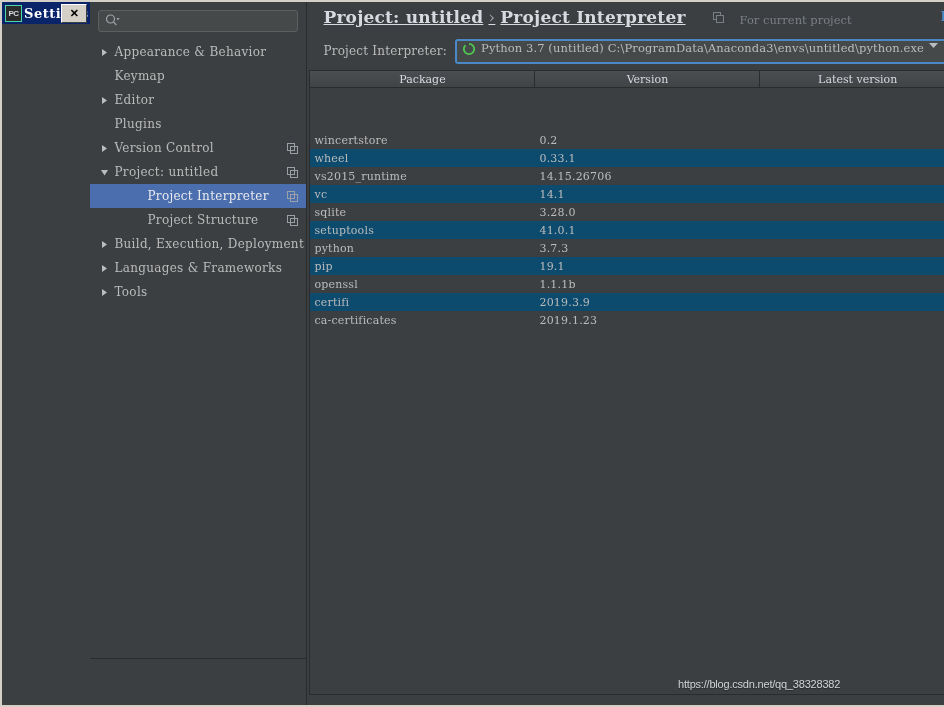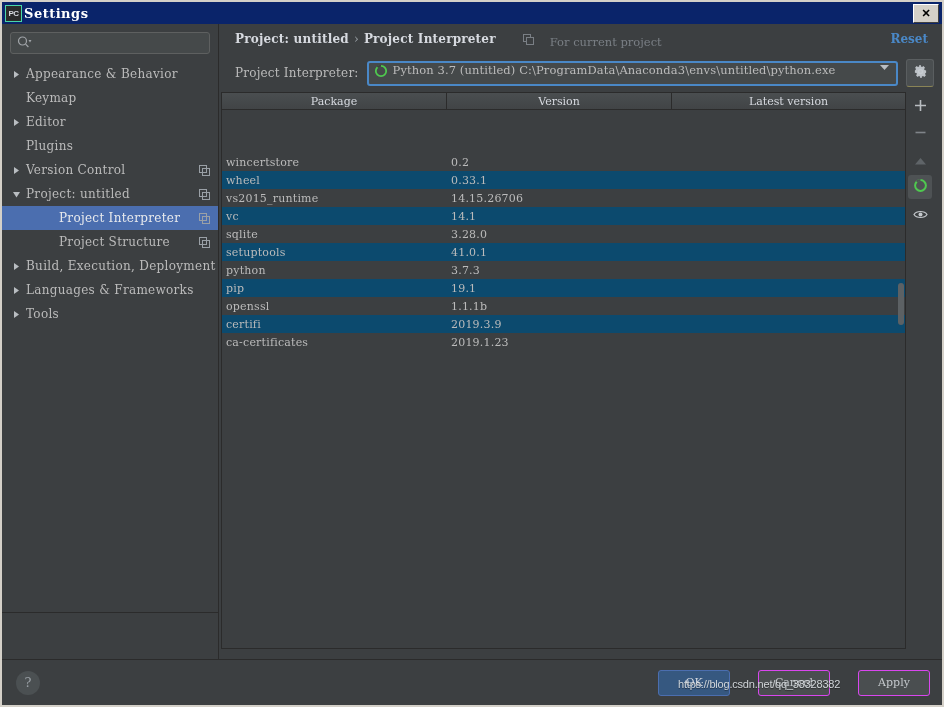--- a/index.html
+++ b/index.html
@@ -6,21 +6,21 @@
   body{
     width:944px;height:707px;overflow:hidden;
     font-family:"DejaVu Serif", serif;
     -webkit-font-smoothing:none;
   }
   .window{
     position:absolute;left:0;top:0;width:944px;height:707px;
     background:#3c3f41;
     border:2px solid #d4d0c8;
     box-sizing:border-box;
-    display:flex;flex-direction:column;
+    display:flex;flex-direction:row;
   }
   
   .titlebar{
     height:22px;flex:0 0 22px;
     background:linear-gradient(to bottom,#0a246a,#0a246a);
     display:flex;align-items:center;
     padding:0 2px 0 3px;
     box-sizing:border-box;
     position:relative;
   }
@@ -98,23 +98,24 @@
     flex:1 1 auto;display:flex;flex-direction:column;
     background:#3c3f41;min-width:0;
     box-sizing:border-box;
   }
   .bread-row{
     height:30px;flex:0 0 30px;
     display:flex;align-items:center;
     padding:0 14px 0 16px;box-sizing:border-box;
   }
   .bread{
-    color:#d7dae0;font-size:12px;font-weight:bold;
+    color:#d7dae0;font-size:17px;font-weight:bold;
     font-family:"DejaVu Serif",serif;letter-spacing:0.2px;
     white-space:nowrap;
+    text-decoration:underline;
   }
   .bread .sep{color:#9aa0a6;font-weight:normal;margin:0 5px;}
   .forproj{
     display:flex;align-items:flex-end;margin-left:27px;gap:16px;
   }
   .forproj-label{
     color:#7a7f85;font-size:11.5px;
     font-family:"DejaVu Serif",serif;white-space:nowrap;
   }
   .reset-link{

